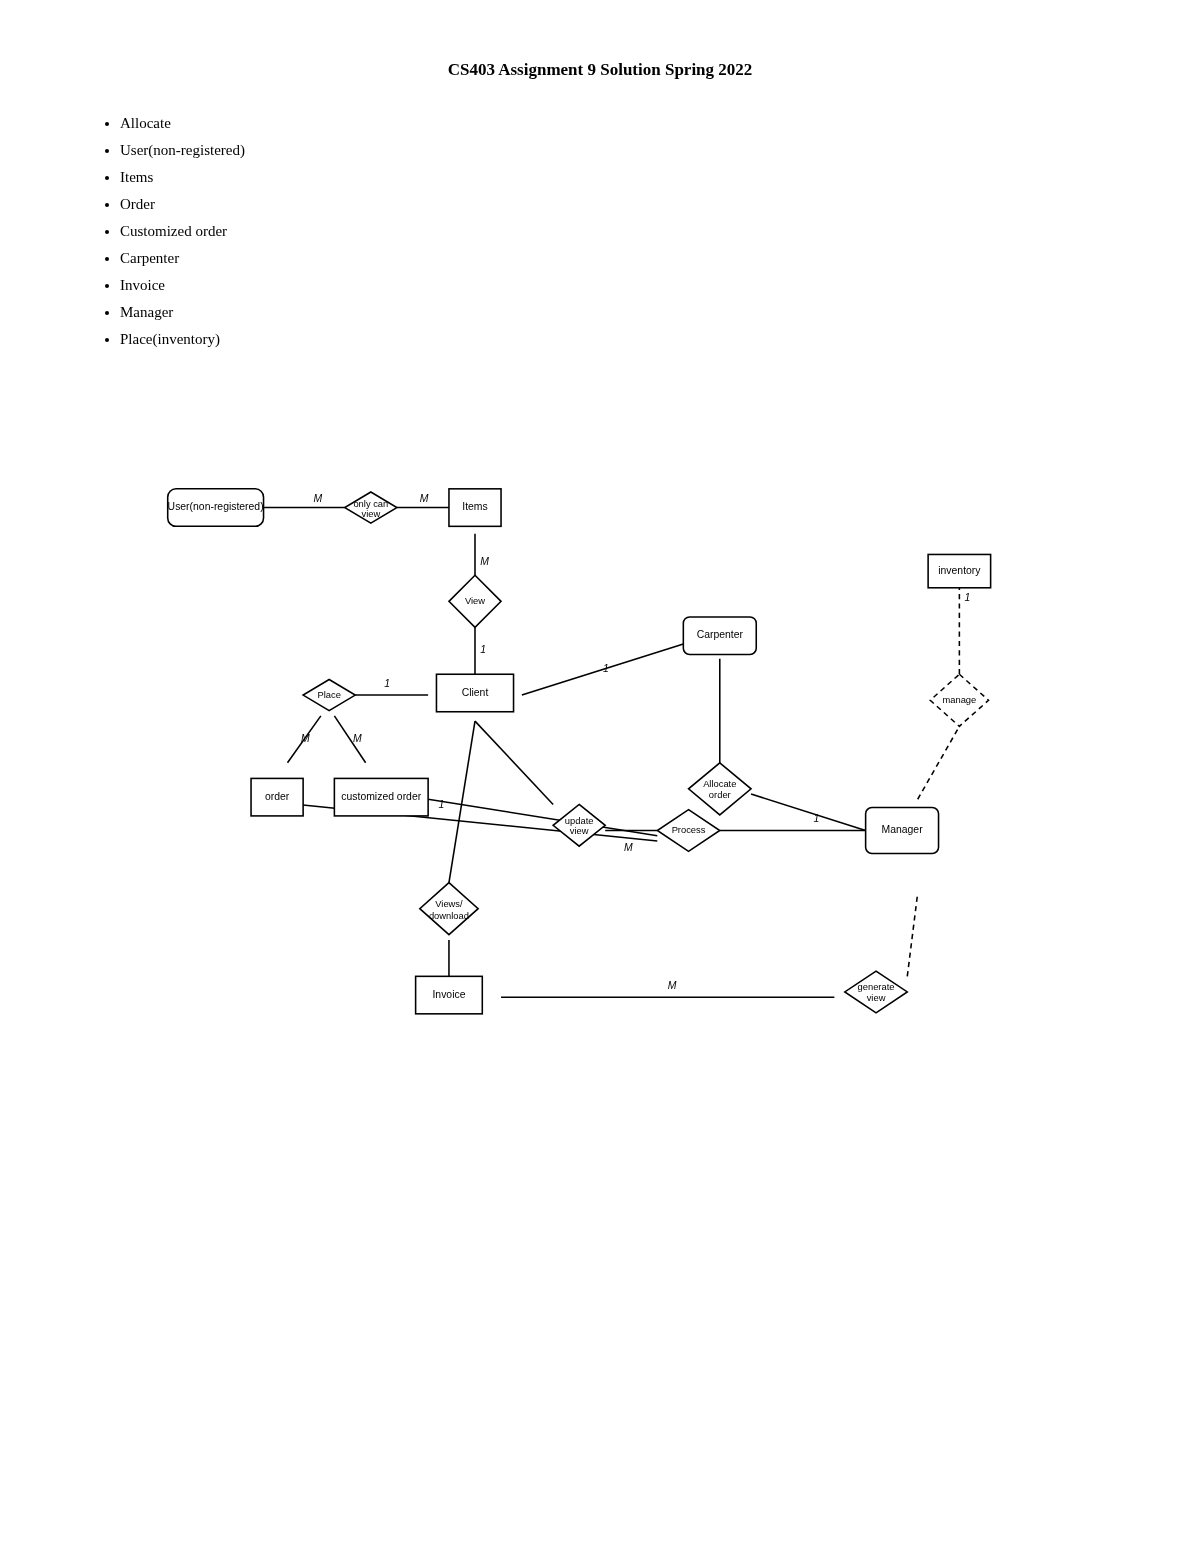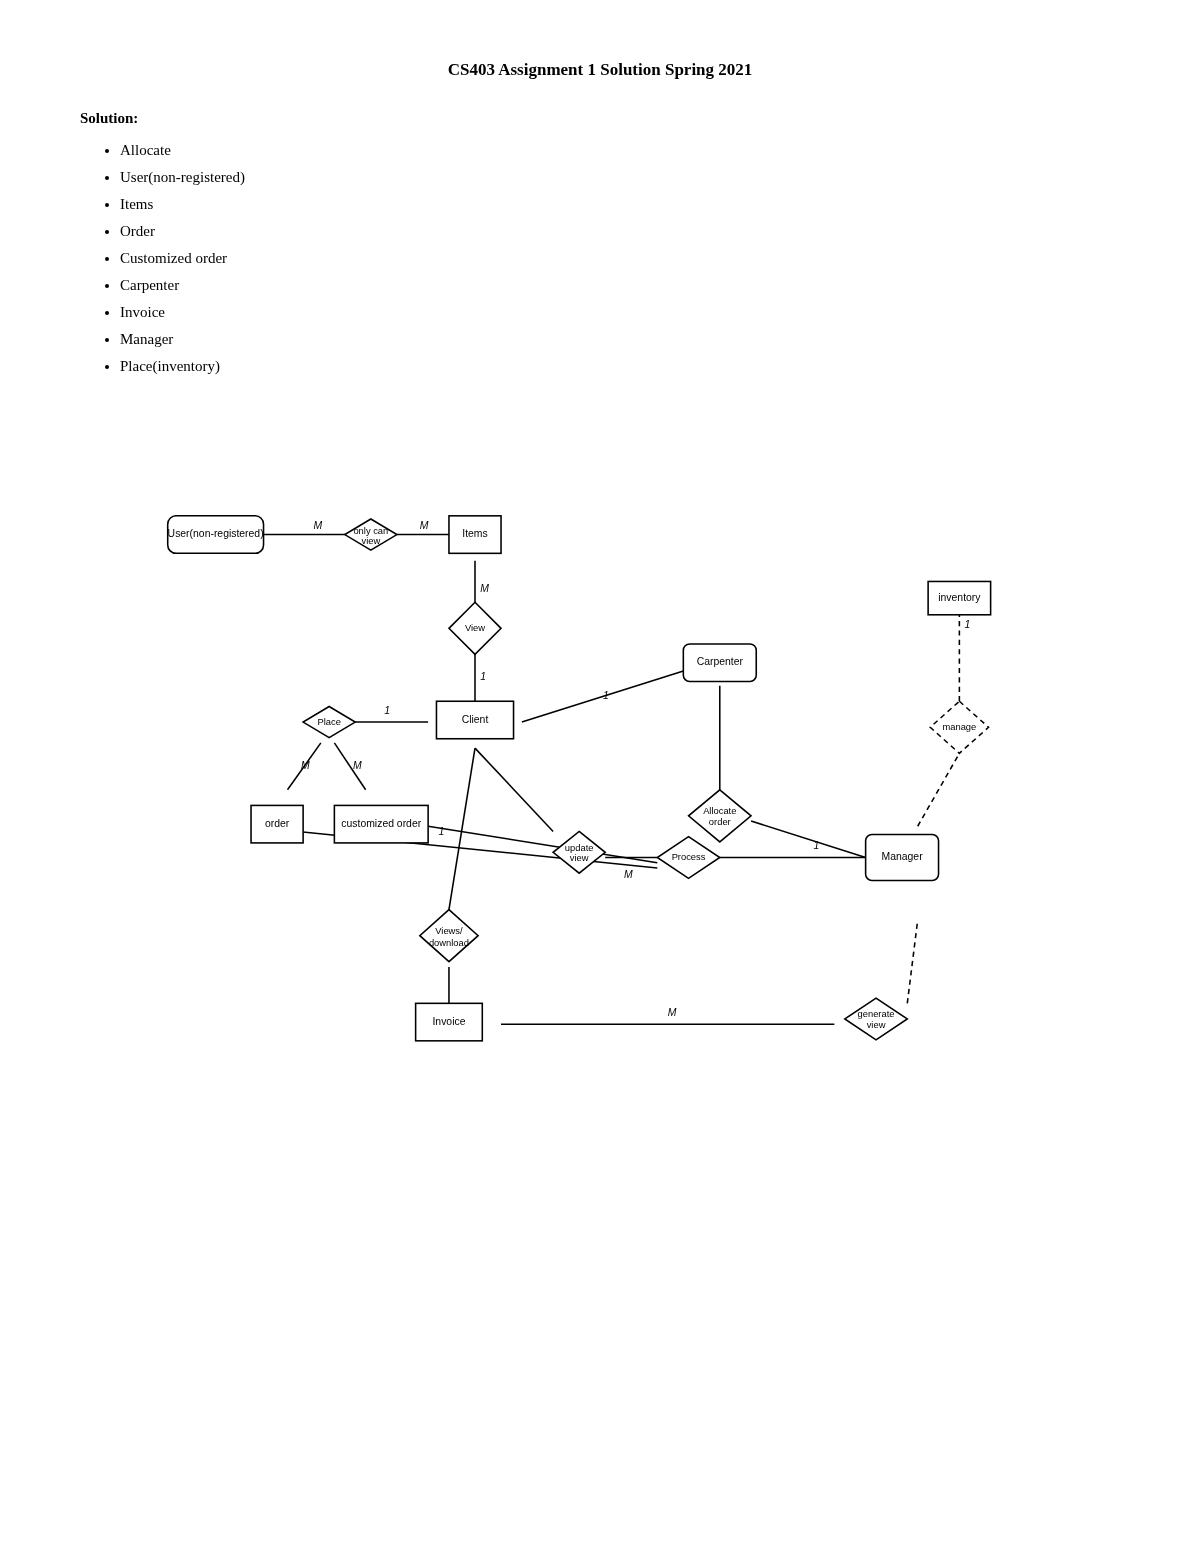--- a/index.html
+++ b/index.html
@@ -81,23 +81,22 @@
     .cardinality {
       font-family: Arial, sans-serif;
       font-size: 10px;
       font-style: italic;
     }
   </style>
 </head>
 <body>
 
 <div class="page">
-  <h1 class="title">CS403 Assignment 1 Solution Spring 2021</h1>
-
-  <p class="solution-label">Solution:</p>
+  <h1 class="title">CS403 Assignment 9 Solution Spring 2022</h1>
+
 
 
   <ul class="entities-list">
     <li>Allocate</li>
     <li>User(non-registered)</li>
     <li>Items</li>
     <li>Order</li>
     <li>Customized order</li>
     <li>Carpenter</li>
     <li>Invoice</li>

